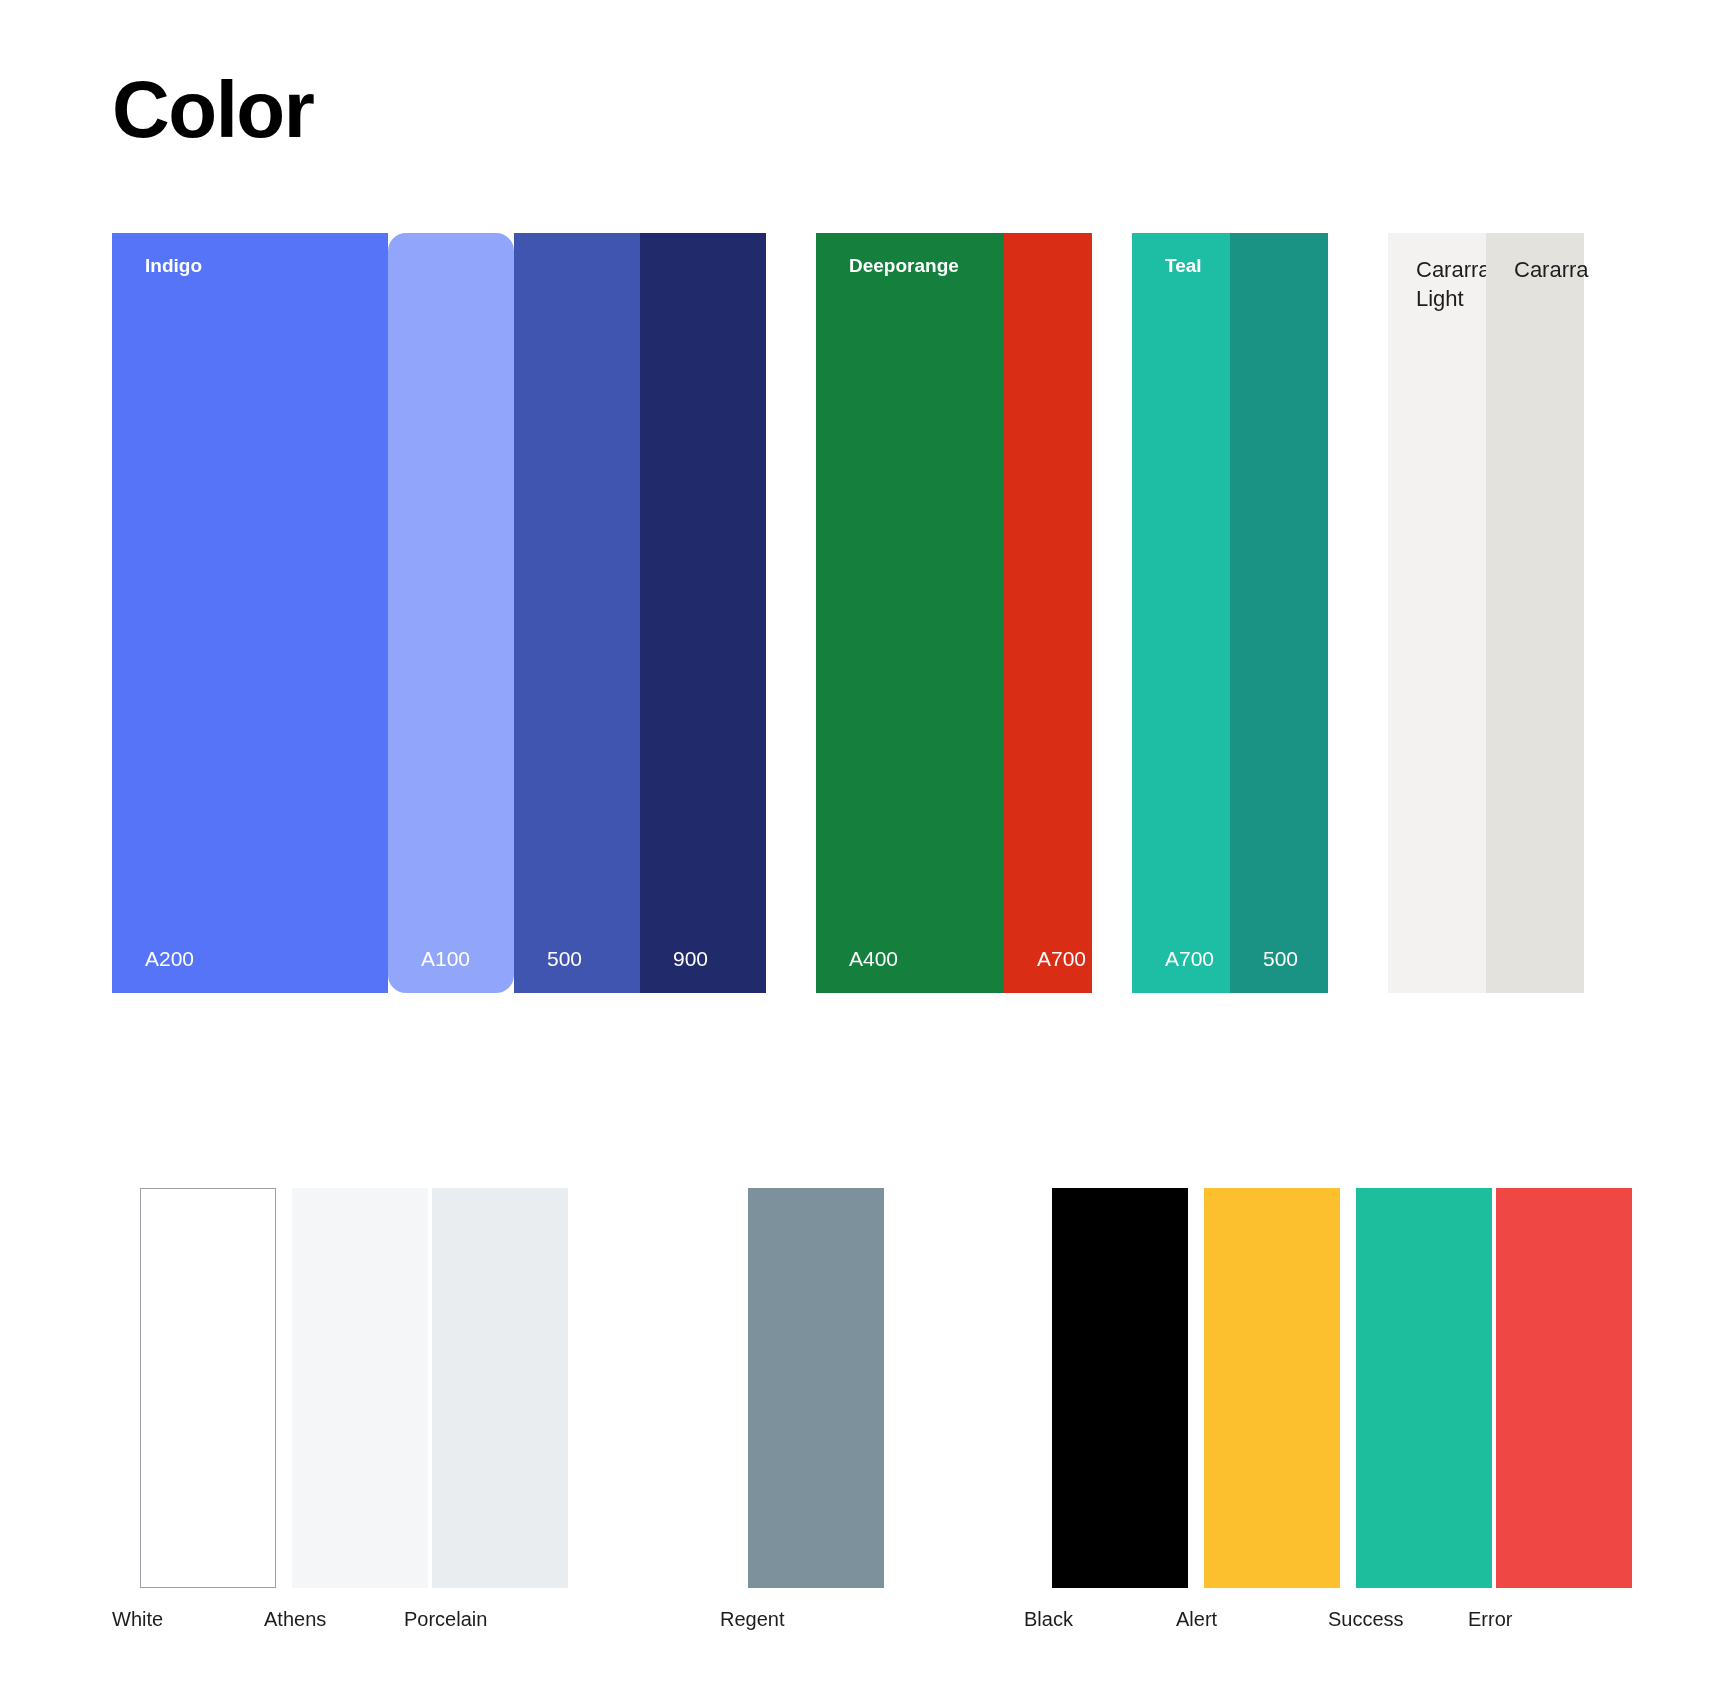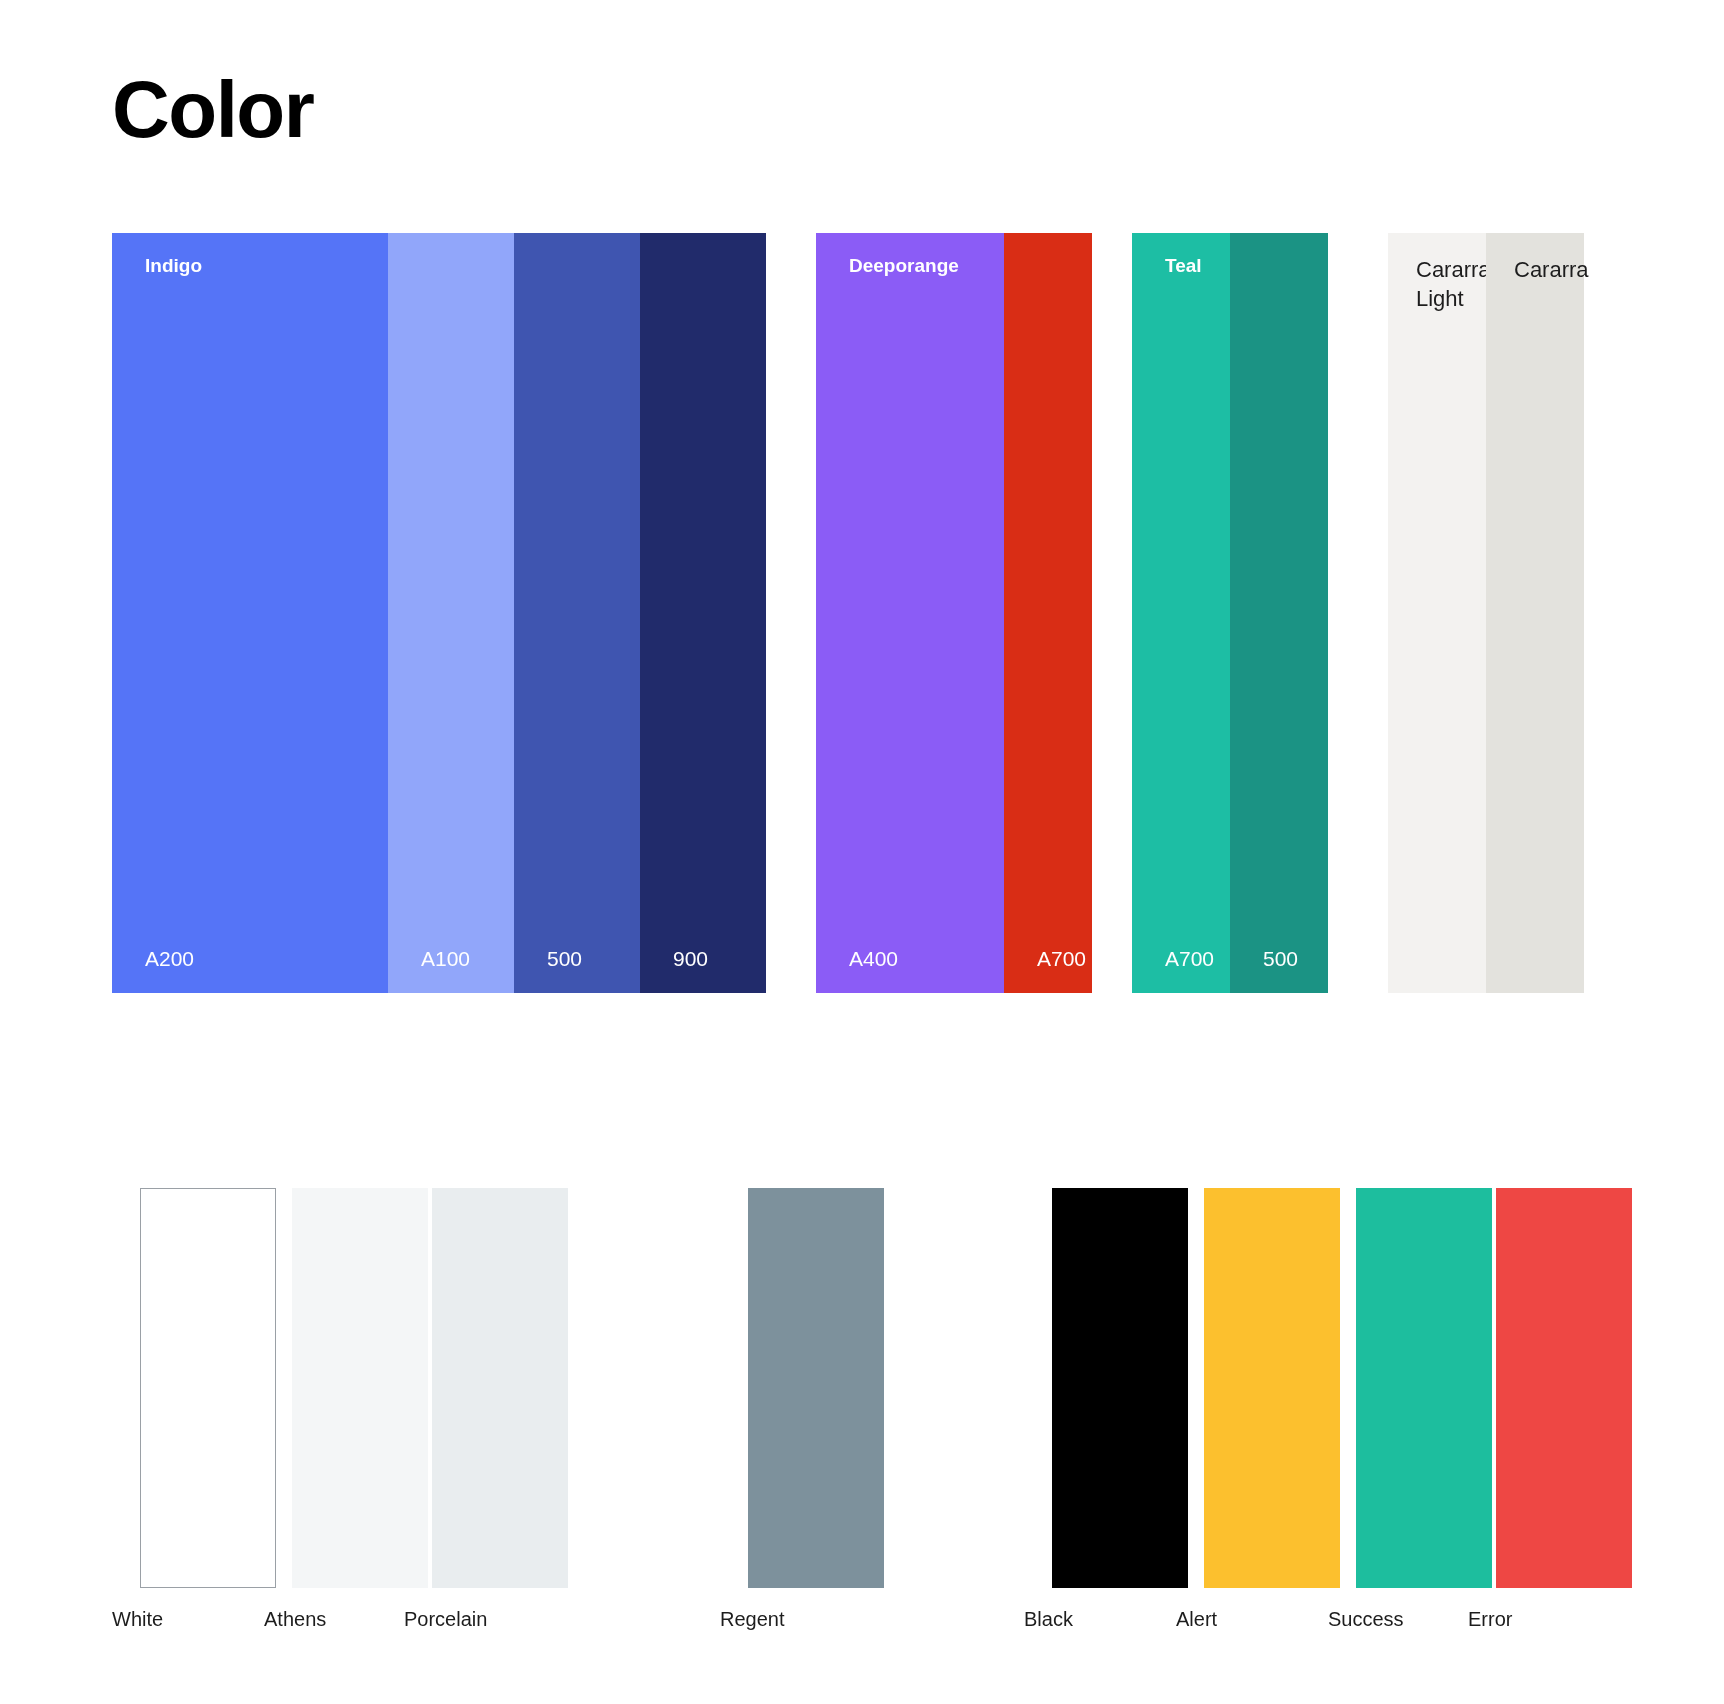--- a/index.html
+++ b/index.html
@@ -103,32 +103,32 @@
 <div class="page">
 
   <div class="page-title">Color</div>
 
   <div class="palette-row">
       <div class="palette-group" style="left: 112px;">
         <div class="shade" style="width: 276px; background: rgb(85, 116, 247);">
           <div class="group-name">Indigo</div>
           <div class="shade-token" style="color: rgb(255, 255, 255);">A200</div>
         </div>
-        <div class="shade" style="width: 126px; background: rgb(145, 166, 250);">
+        <div class="shade" style="width: 126px; background: rgb(145, 166, 250); border-radius: 18px;">
           <div class="shade-token" style="color: rgb(255, 255, 255);">A100</div>
         </div>
         <div class="shade" style="width: 126px; background: rgb(63, 85, 176);">
           <div class="shade-token" style="color: rgb(255, 255, 255);">500</div>
         </div>
         <div class="shade" style="width: 126px; background: rgb(33, 43, 107);">
           <div class="shade-token" style="color: rgb(255, 255, 255);">900</div>
         </div>
       </div>
       <div class="palette-group" style="left: 816px;">
-        <div class="shade" style="width: 188px; background: #8b5cf6;">
+        <div class="shade" style="width: 188px; background: #15803d;">
           <div class="group-name">Deeporange</div>
           <div class="shade-token" style="color: rgb(255, 255, 255);">A400</div>
         </div>
         <div class="shade" style="width: 88px; background: rgb(217, 45, 21);">
           <div class="shade-token" style="color: rgb(255, 255, 255);">A700</div>
         </div>
       </div>
       <div class="palette-group" style="left: 1132px;">
         <div class="shade" style="width: 98px; background: rgb(29, 190, 164);">
           <div class="group-name">Teal</div>

